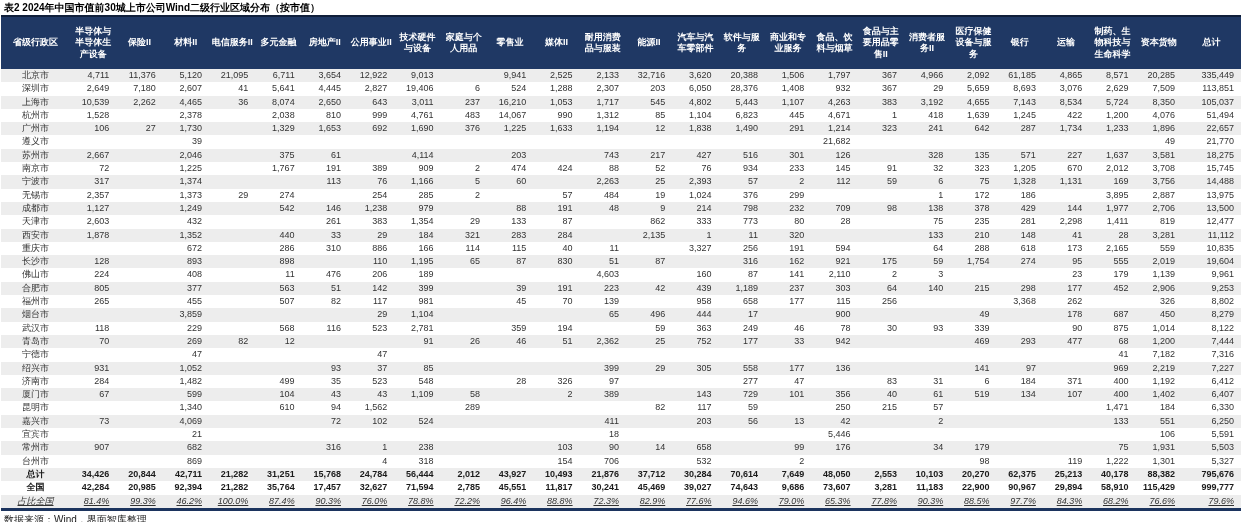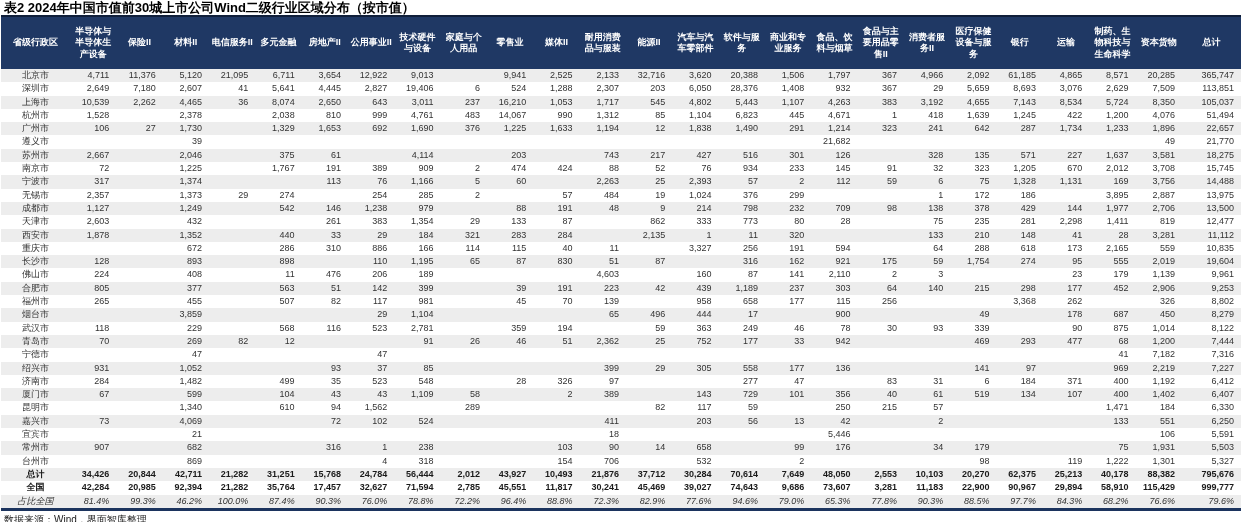--- a/index.html
+++ b/index.html
@@ -3,21 +3,21 @@
 <meta charset="utf-8">
 <style>
   html,body{margin:0;padding:0;background:#ffffff;}
   body{
     width:1242px;height:522px;overflow:hidden;
     font-family:"Liberation Sans","DejaVu Sans",sans-serif;
     color:#262626;
   }
   .page{padding:1px 1px 0 1px;}
   .title{
-    font-size:13px;font-weight:bold;color:#000;
+    font-size:10px;font-weight:bold;color:#000;
     padding:1px 0 1px 3px;line-height:12px;white-space:nowrap;
   }
   table{
     border-collapse:collapse;table-layout:fixed;width:1240px;
     border-bottom:3px solid #1c345e;
   }
   thead th{
     background:#1f3864;color:#ffffff;
     font-size:9px;font-weight:bold;text-align:center;vertical-align:middle;
     height:50px;line-height:11.5px;padding:1px 1px;
@@ -27,21 +27,21 @@
   thead th:last-child{width:57px;}
   tbody td{
     font-size:9px;height:13.3px;line-height:13.3px;
     padding:0 7px 0 0;text-align:right;white-space:nowrap;overflow:hidden;
     color:#333333;
   }
   tbody td.city{text-align:center;padding:0 7px;}
   tbody tr:nth-child(odd){background:#ededed;}
   tbody tr:nth-child(even){background:#ffffff;}
   tbody tr.bold td{font-weight:bold;color:#1a1a1a;}
-  tbody tr.italic td{font-style:italic;}
+  tbody tr.italic td{font-style:italic;text-decoration:underline;}
   .footer{
     font-size:10px;color:#1a1a1a;padding:3px 0 0 3px;line-height:12px;white-space:nowrap;
   }
 </style>
 </head>
 <body>
 
 <div class="page">
   <div class="title">表2  2024年中国市值前30城上市公司Wind二级行业区域分布（按市值）</div>
   <table>
@@ -95,21 +95,21 @@
           <td>20,388</td>
           <td>1,506</td>
           <td>1,797</td>
           <td>367</td>
           <td>4,966</td>
           <td>2,092</td>
           <td>61,185</td>
           <td>4,865</td>
           <td>8,571</td>
           <td>20,285</td>
-          <td>365,747</td>
+          <td>335,449</td>
         </tr>
         <tr>
           <td class="city">深圳市</td>
           <td>2,649</td>
           <td>7,180</td>
           <td>2,607</td>
           <td>41</td>
           <td>5,641</td>
           <td>4,445</td>
           <td>2,827</td>

